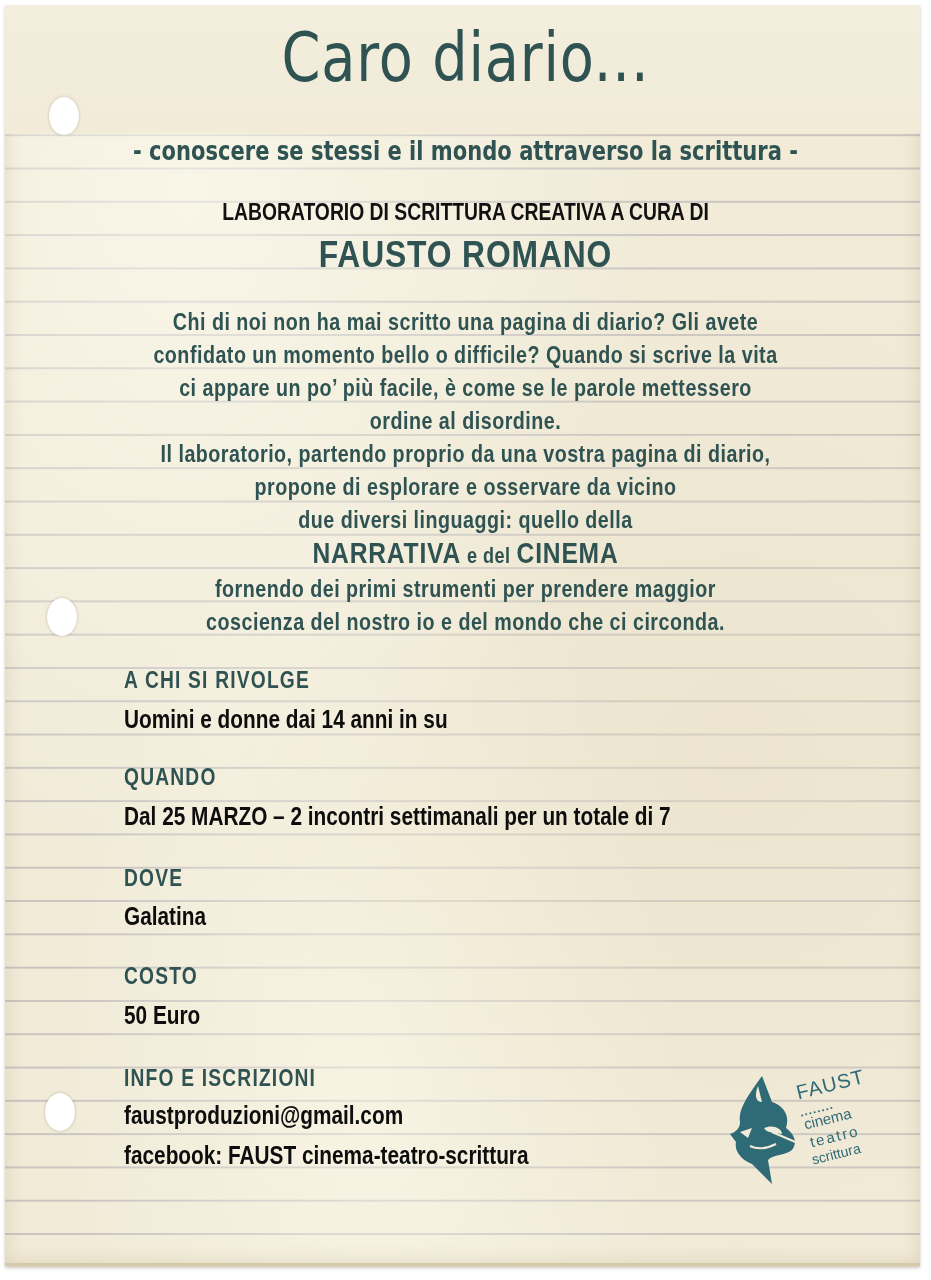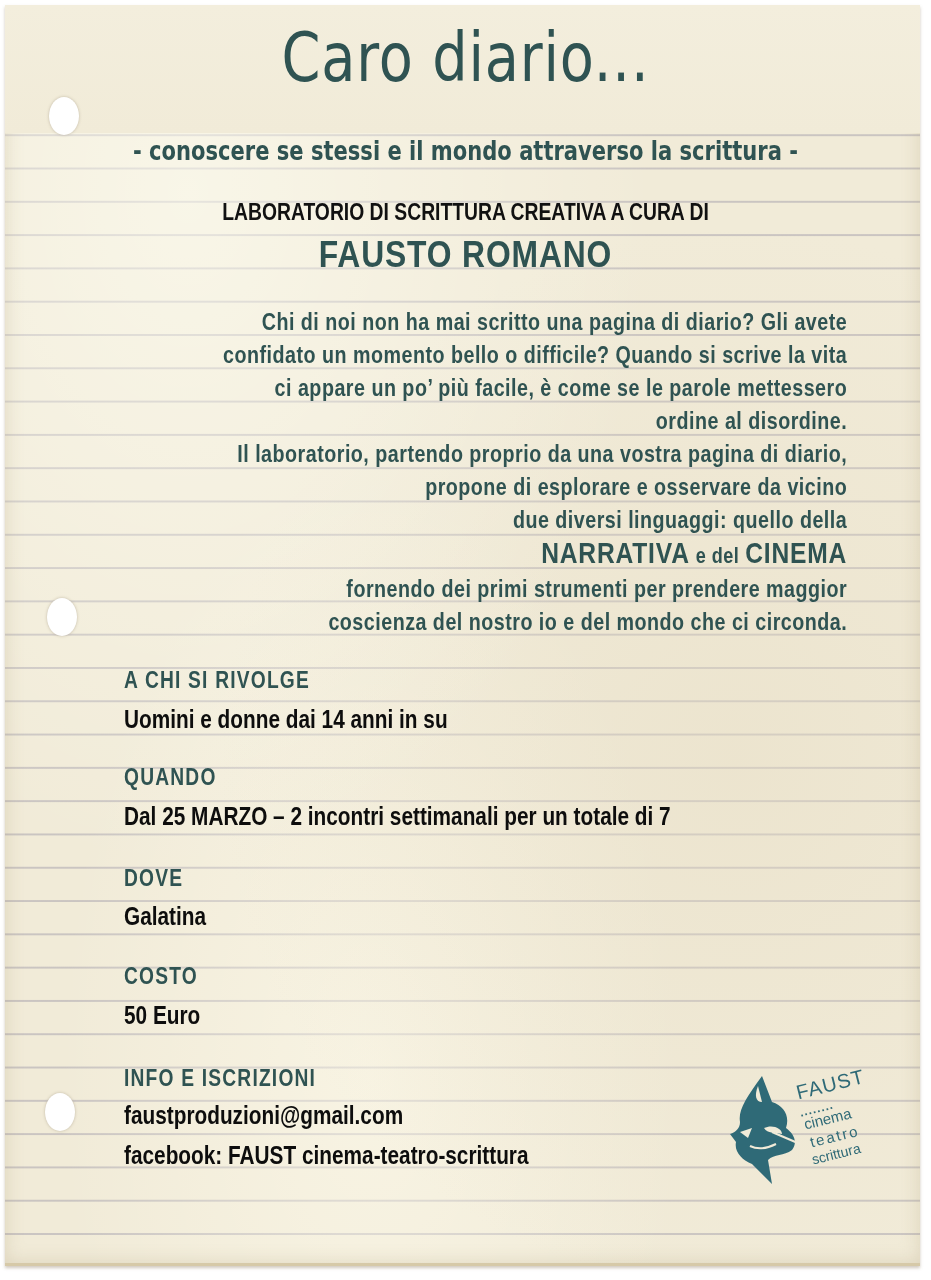--- a/index.html
+++ b/index.html
@@ -45,21 +45,21 @@
   }
   .lab-line {
     position: absolute; left: 0; width: 931px; top: 199px; text-align: center;
     font-size: 23px; color: #111; transform: scaleX(0.84);
   }
   .author {
     position: absolute; left: 0; width: 931px; top: 234px; text-align: center;
     font-size: 37px; color: #2f5352; letter-spacing: 1px; transform: scaleX(0.86);
   }
   .intro {
-    position: absolute; left: 0; width: 931px; top: 305px; text-align: right;
+    position: absolute; left: 0; width: 931px; top: 305px; text-align: center;
     color: #2f5352;
   }
   .intro .l {
     font-size: 24px; line-height: 33px; white-space: nowrap; transform: scaleX(0.82);
     letter-spacing: 0.6px;
   }
   .intro .big { font-size: 30px; letter-spacing: 1px; }
   .intro .small { font-size: 22px; }
   .sections { position: absolute; left: 124px; top: 666px; width: 700px; }
   .sec-label {

